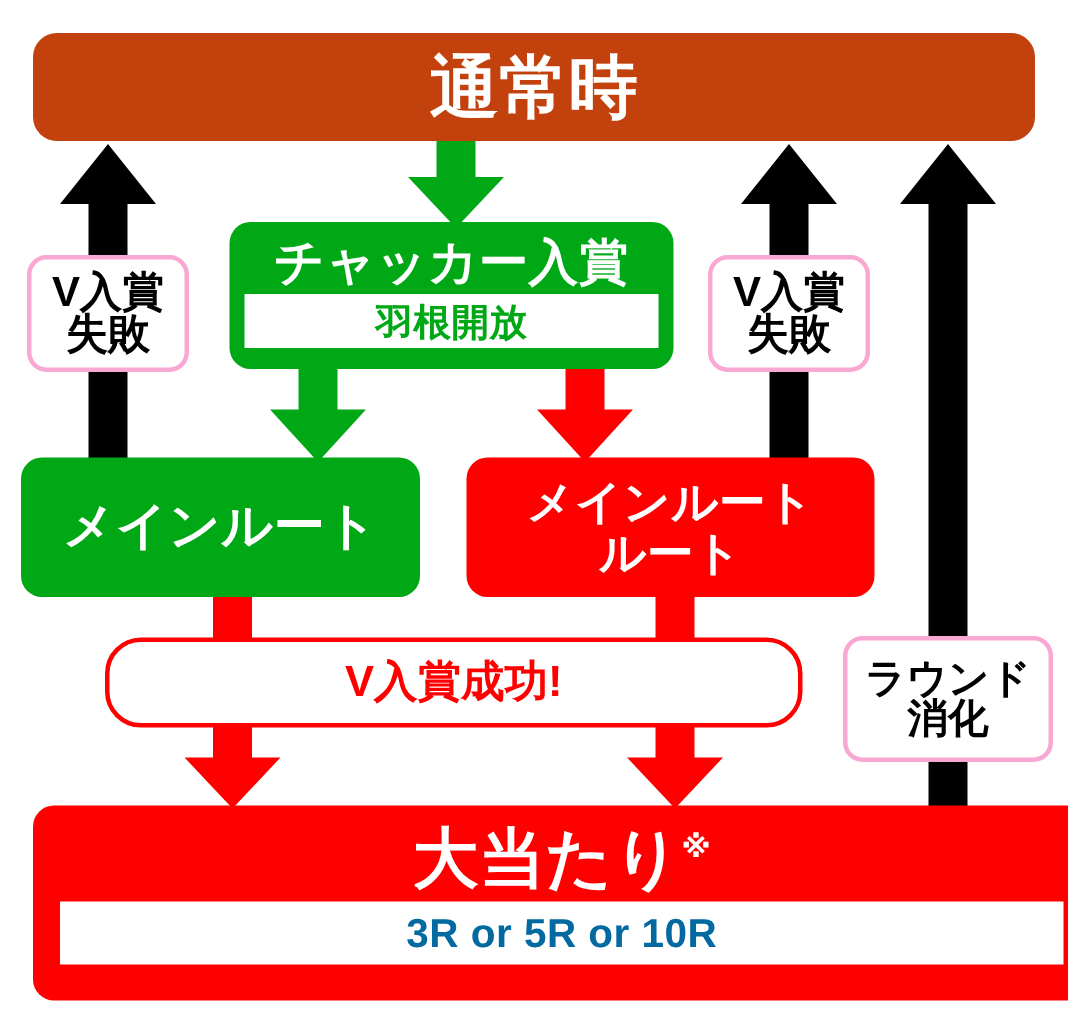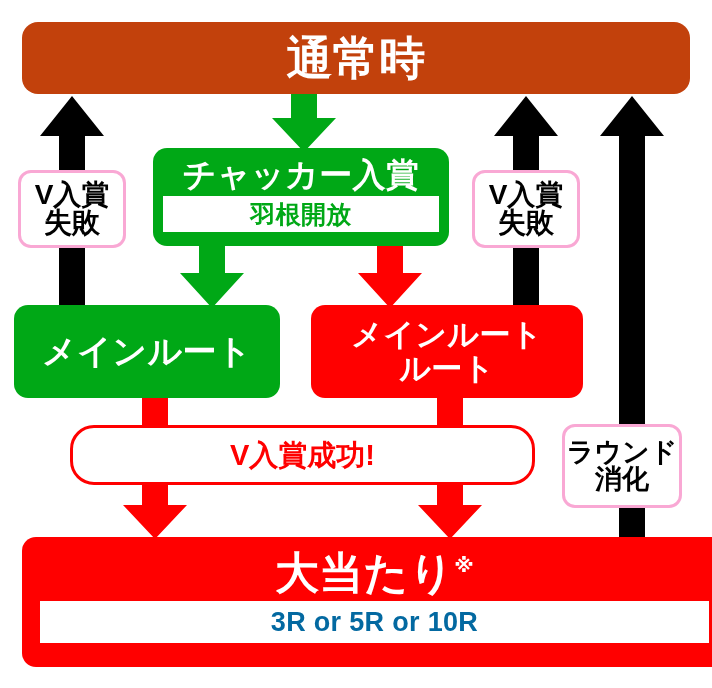--- a/index.html
+++ b/index.html
@@ -174,18 +174,18 @@
 
   <div class="badge" style="left:472px; top:170px; width:108px; height:78px; font-size:28px;">
     <span>V入賞</span>
     <span>失敗</span>
   </div>
 
   <div class="badge badge-red" style="left:70px; top:425px; width:465px; height:60px; font-size:29px;">
     <span>V入賞成功!</span>
   </div>
 
-  <div class="badge" style="left:562px; top:424px; width:120px; height:84px; font-size:27px;">
+  <div class="badge" style="left:562px; top:424px; width:140px; height:84px; font-size:27px;">
     <span>ラウンド</span>
     <span>消化</span>
   </div>
 
 </div>
 
 </body></html>

